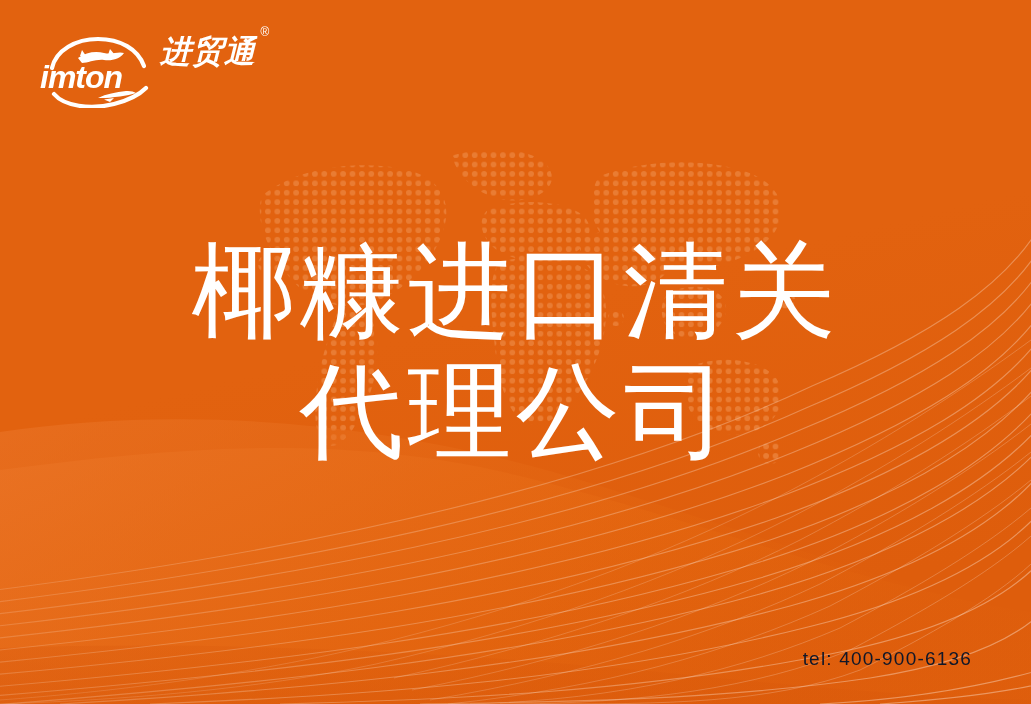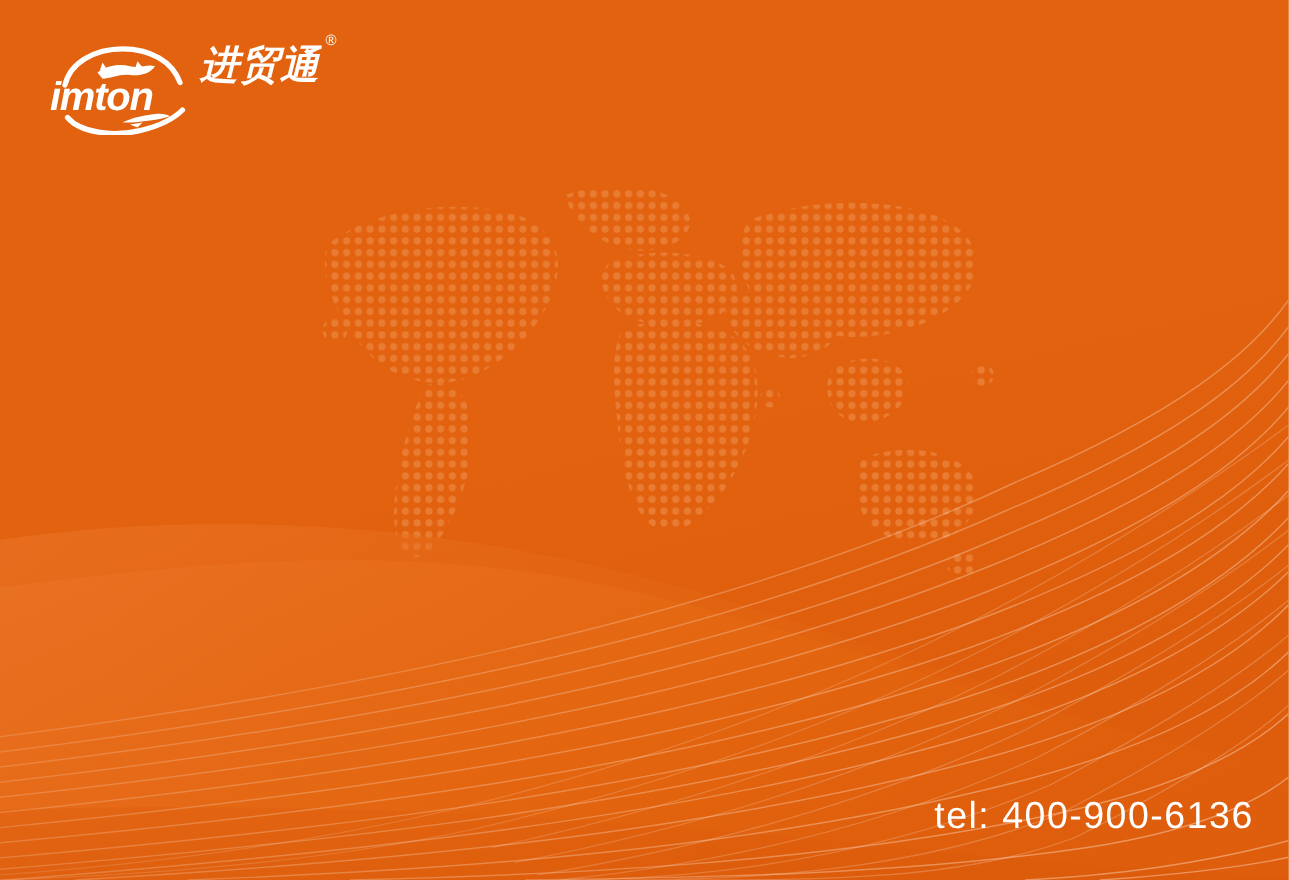--- a/index.html
+++ b/index.html
@@ -83,25 +83,25 @@
     font-weight: 400;
     white-space: nowrap;
   }
   #headline-line-2 {
     margin-top: 2px;
   }
 
   
   #tel {
     position: absolute;
-    right: 28px;
+    right: 59px;
     bottom: 34px;
     z-index: 14;
-    color: #ffffff;
-    font-size: 30px;
+    color: #0f172a;
+    font-size: 19px;
     letter-spacing: 1.2px;
     white-space: nowrap;
   }
 </style>
 </head>
 <body>
 
 <div id="poster">
 
   <svg class="layer bg-base" viewBox="0 0 1031 704" preserveAspectRatio="none">
@@ -260,16 +260,20 @@
         </g>
       </svg>
     </div>
 
     <div id="logo-cn">
       <span>进贸通</span>
       <span id="logo-reg">®</span>
     </div>
   </div>
 
+  <div id="headline">
+    <div class="headline-line" id="headline-line-1">椰糠进口清关</div>
+    <div class="headline-line" id="headline-line-2">代理公司</div>
+  </div>
 
   <div id="tel">tel: 400-900-6136</div>
 
 </div>
 
 </body></html>

